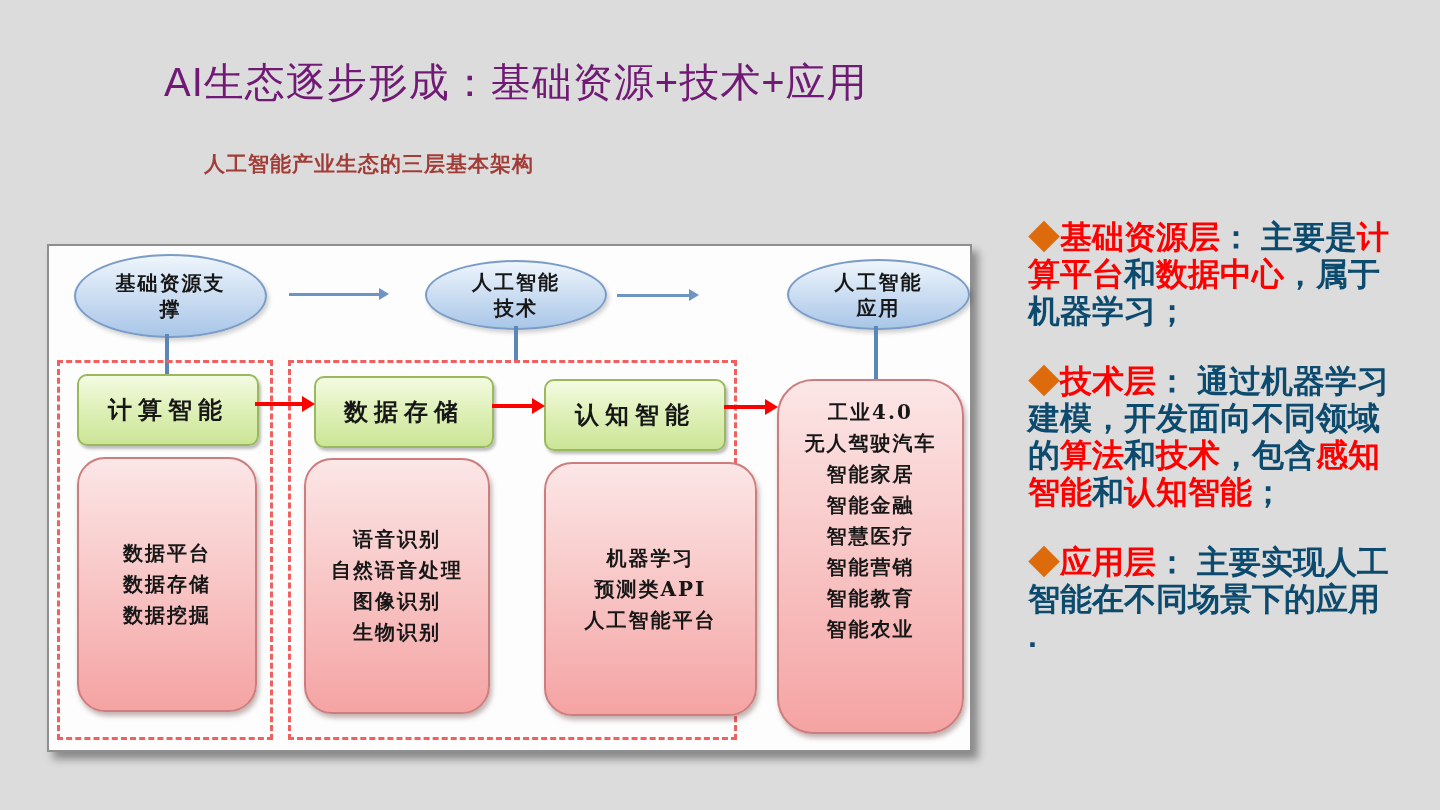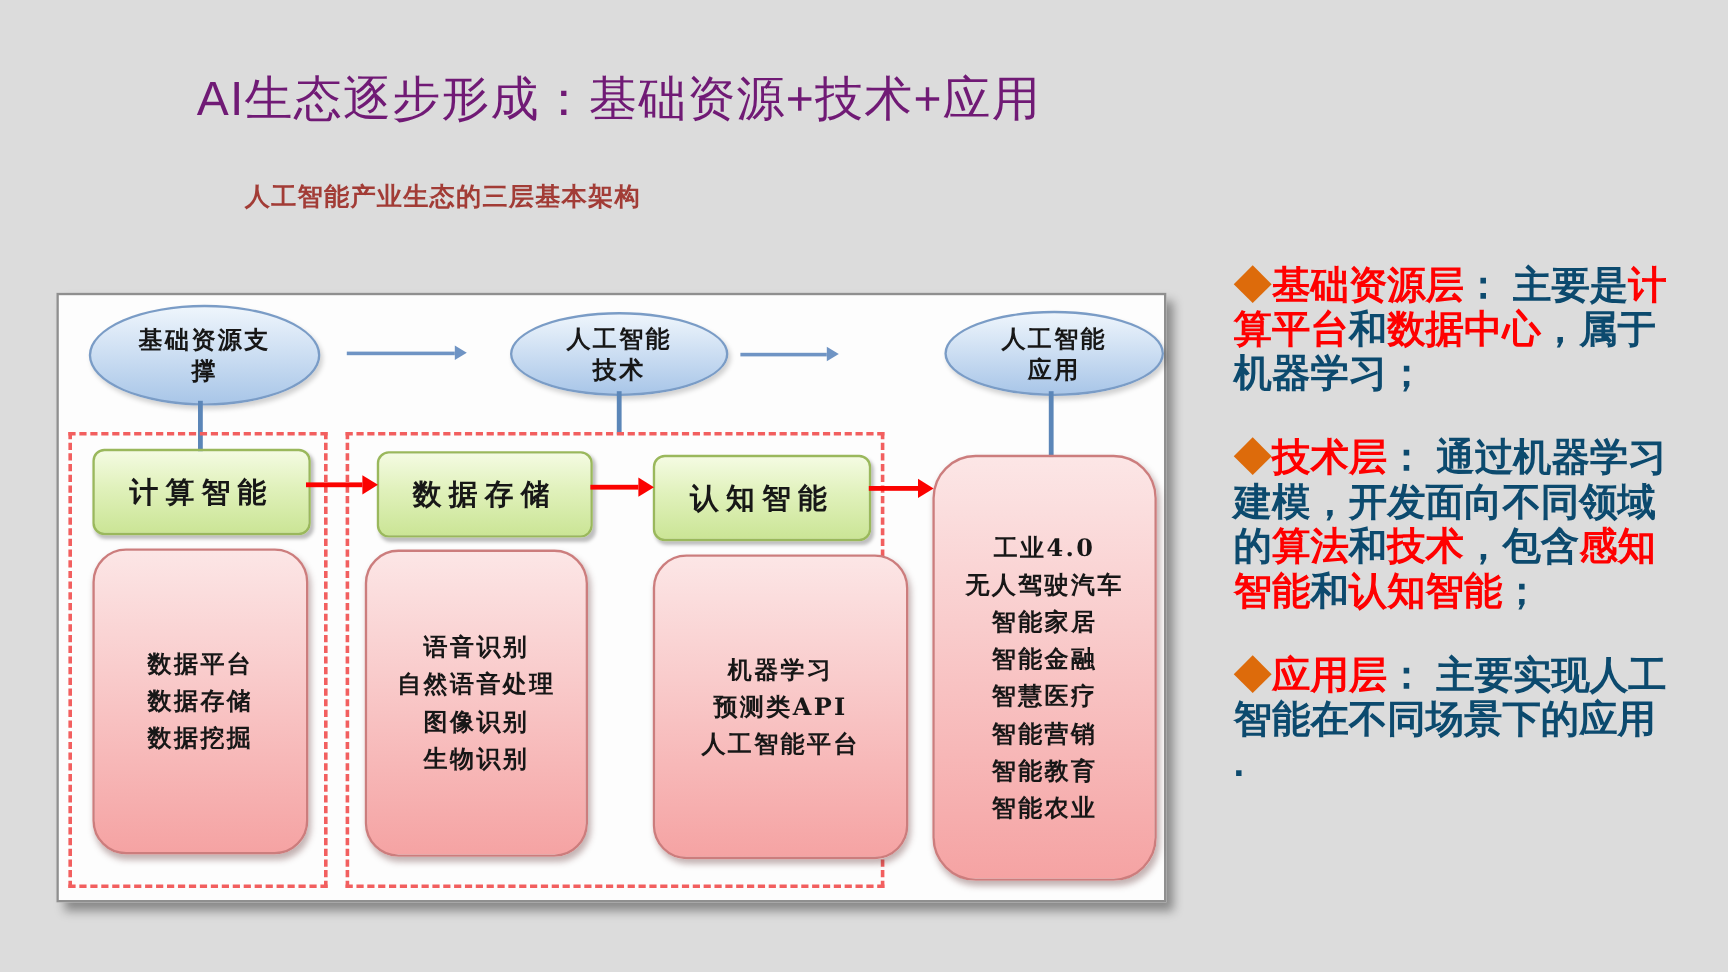--- a/index.html
+++ b/index.html
@@ -60,21 +60,21 @@
     background:linear-gradient(180deg,#fce6e6 0%,#f9cccc 40%,#f5a3a3 100%);
     border:2px solid #cc7d7d;
     display:flex;align-items:center;justify-content:center;text-align:center;
     box-shadow:2px 4px 5px rgba(90,40,40,.35);
   }
   .pink .lbl{white-space:pre-line;font-size:20px;line-height:31px;letter-spacing:2px;}
   .p1{left:28px;top:211px;width:180px;height:255px;}
   .p2{left:255px;top:212px;width:186px;height:256px;}
   .p3{left:495px;top:216px;width:213px;height:254px;}
   .p4{left:728px;top:133px;width:187px;height:355px;border-radius:36px;
-      align-items:center;padding-top:16px;}
+      align-items:flex-start;padding-top:16px;}
   
   .vline{position:absolute;width:4px;background:#5b86b8;}
   .v1{left:116px;top:88px;height:44px;}
   .v2{left:465px;top:80px;height:36px;}
   .v3{left:825px;top:80px;height:55px;}
   .arrow{position:absolute;display:flex;align-items:center;}
   .arrow .shaft{flex:1;height:3px;background:#6f94c4;}
   .arrow .head{width:0;height:0;border-top:6px solid transparent;border-bottom:6px solid transparent;border-left:10px solid #6f94c4;}
   .arrow.red .shaft{height:4px;background:#fb0200;}
   .arrow.red .head{border-top-width:8px;border-bottom-width:8px;border-left:13px solid #fb0200;}

